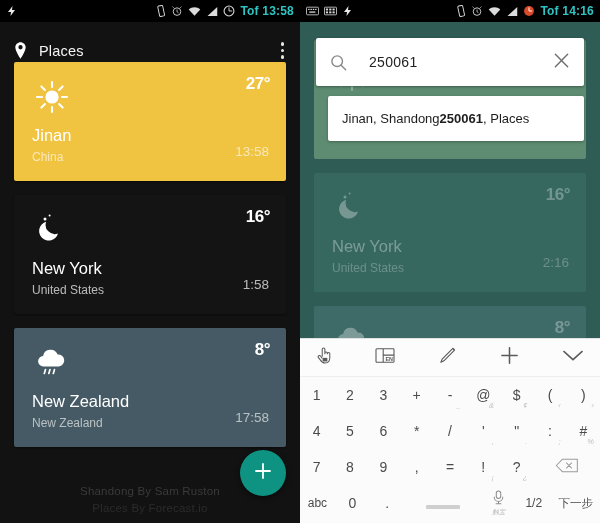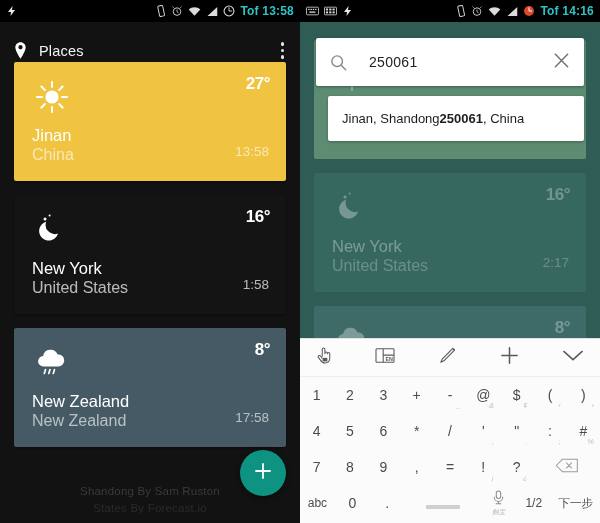--- a/index.html
+++ b/index.html
@@ -46,21 +46,21 @@
   .card-temp {
     position:absolute; right:16px; top:12px;
     font-size:17px; font-weight:bold; color:#fff; letter-spacing:-.5px;
   }
   .card-city {
     position:absolute; left:18px; bottom:36px;
     font-size:16.5px; font-weight:normal; color:#fff;
   }
   .card-country {
     position:absolute; left:18px; bottom:17px;
-    font-size:16px; color:rgba(255,255,255,.62);
+    font-size:12px; color:rgba(255,255,255,.62);
   }
   .card-time {
     position:absolute; right:17px; bottom:22px;
     font-size:13.5px; color:rgba(255,255,255,.62);
   }
   .card.c1 .card-country, .card.c1 .card-time { color:rgba(255,255,255,.70); }
 
   .footer {
     position:absolute; left:0; right:0; bottom:6px; text-align:center;
     color:#3a3a3a; font-size:11.5px; line-height:17px; letter-spacing:.2px;
@@ -233,21 +233,21 @@
           </span>
           <span class="card-temp">8°</span>
           <span class="card-city">New Zealand</span>
           <span class="card-country">New Zealand</span>
           <span class="card-time">17:58</span>
         </div>
       </div>
 
       <div class="footer">
         <div class="l1">Shandong By Sam Ruston</div>
-        <div class="l2">States By Forecast.io</div>
+        <div class="l2">Places By Forecast.io</div>
       </div>
 
       <div class="fab">
         <span>
           <svg width="20" height="20" viewBox="0 0 20 20">
               <path d="M10 3v14M3 10h14" stroke="#fff" stroke-width="1.8" stroke-linecap="round"></path>
             </svg>
         </span>
       </div>
 
@@ -344,21 +344,21 @@
             <span class="card-icon">
               <svg width="40" height="38" viewBox="0 0 40 38">
                   <path d="M26 22.5a9.2 9.2 0 0 1-11.8-11.8A9.6 9.6 0 1 0 26 22.5z" fill="#fff"></path>
                   <circle cx="13" cy="8" r="1.5" fill="#fff"></circle>
                   <circle cx="17.6" cy="4.4" r="1" fill="#fff"></circle>
                 </svg>
             </span>
             <span class="card-temp">16°</span>
             <span class="card-city">New York</span>
             <span class="card-country">United States</span>
-            <span class="card-time">2:17</span>
+            <span class="card-time">2:16</span>
           </div>
           <div class="dim-card d2">
             <span class="card-icon">
               <svg width="40" height="38" viewBox="0 0 40 38">
                   <path d="M11.5 22.5a5.2 5.2 0 0 1-.4-10.4 7.6 7.6 0 0 1 14.5-1.6 5.9 5.9 0 0 1 1.2 12z" fill="#fff"></path>
                   <g stroke="#fff" stroke-width="1.7" stroke-linecap="round">
                     <path d="M13.5 25.5l-1.2 4M18 25.5l-1.2 4M22.5 25.5l-1.2 4"></path>
                   </g>
                 </svg>
             </span>
@@ -379,21 +379,21 @@
         <span class="search-clear">
           <svg width="17" height="17" viewBox="0 0 18 18">
               <path d="M2.5 2.5 15.5 15.5M15.5 2.5 2.5 15.5" stroke="#6d6d6d" stroke-width="1.5" stroke-linecap="round"></path>
             </svg>
         </span>
       </div>
 
       <div class="suggestion">
         <span>Jinan, Shandong </span>
           <b>250061</b>
-          <span>, China</span>
+          <span>, Places</span>
       </div>
 
       <div class="keyboard">
 
         <div class="kb-toolbar">
           <span>
             <svg width="17" height="19" viewBox="0 0 18 20">
                 <path d="M6.6 11.2V3.4a1.4 1.4 0 0 1 2.8 0v5.2m0-1.1a1.3 1.3 0 0 1 2.6 0v1.2m0-.6a1.3 1.3 0 0 1 2.6 0v4.3c0 3.3-2 5.5-5 5.5-2.5 0-3.8-1.1-4.9-3L2.4 12c-.5-.9 0-1.8.9-2 .7-.2 1.3.1 1.7.8l1.6 2.4" fill="none" stroke="#5a5a5a" stroke-width="1.1" stroke-linejoin="round"></path>
                 <path d="M7 12.5v3.8h5v-3.8z" fill="#5a5a5a"></path>
               </svg>

